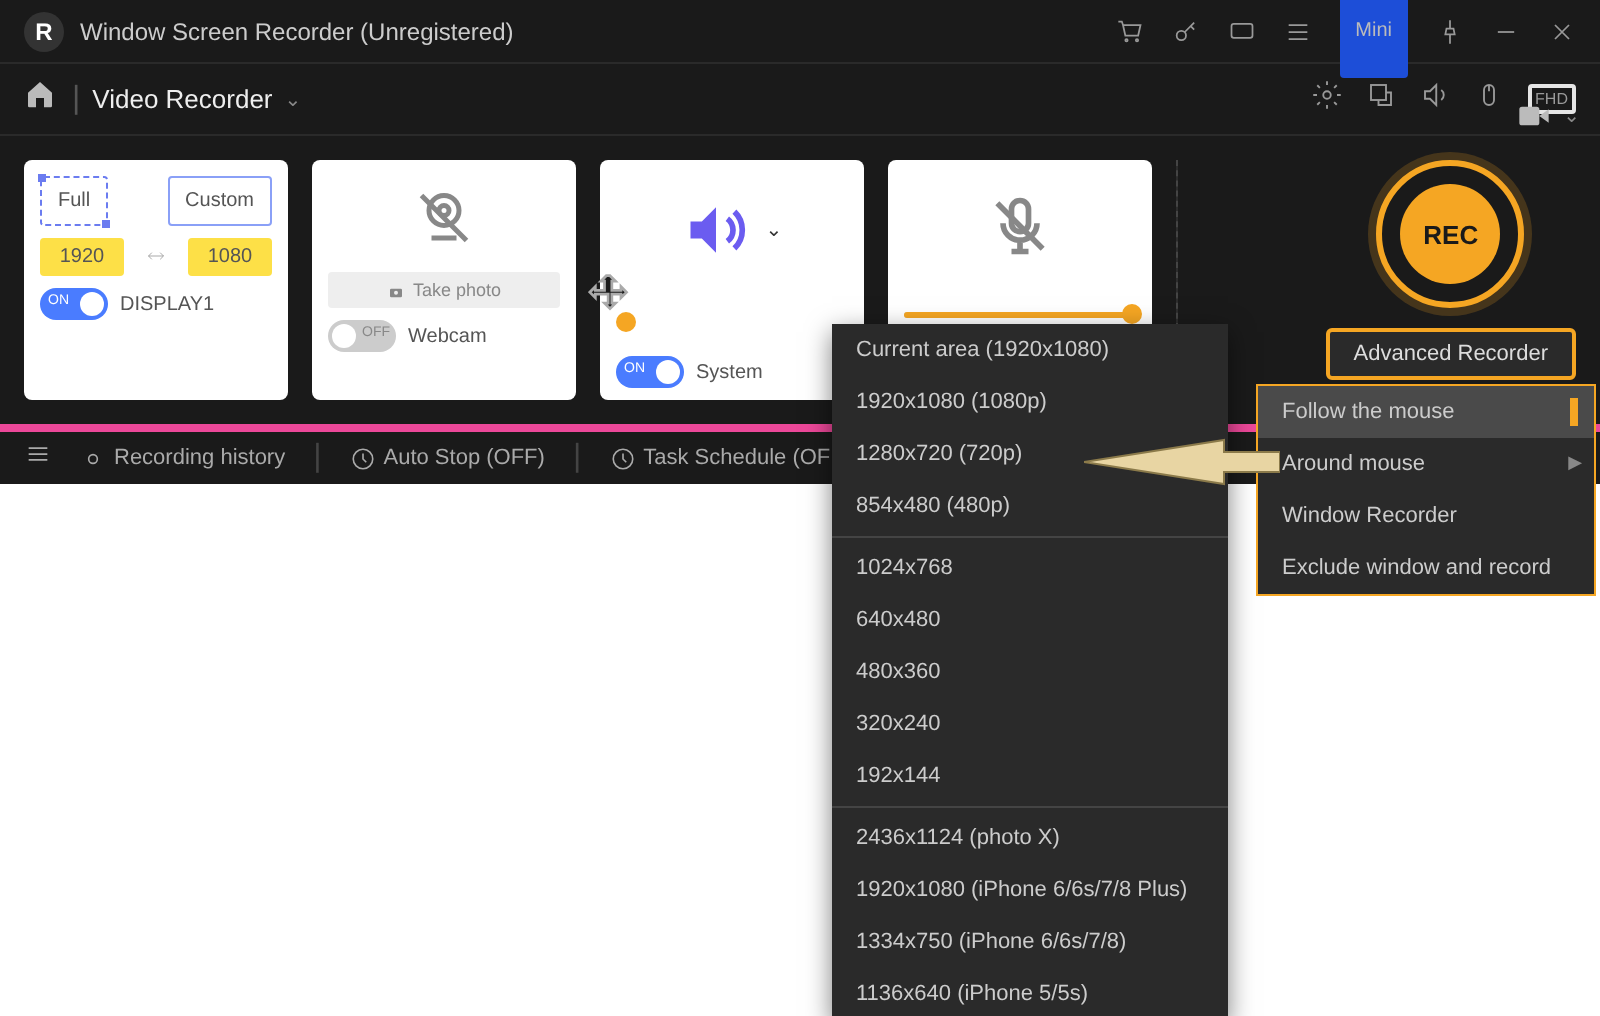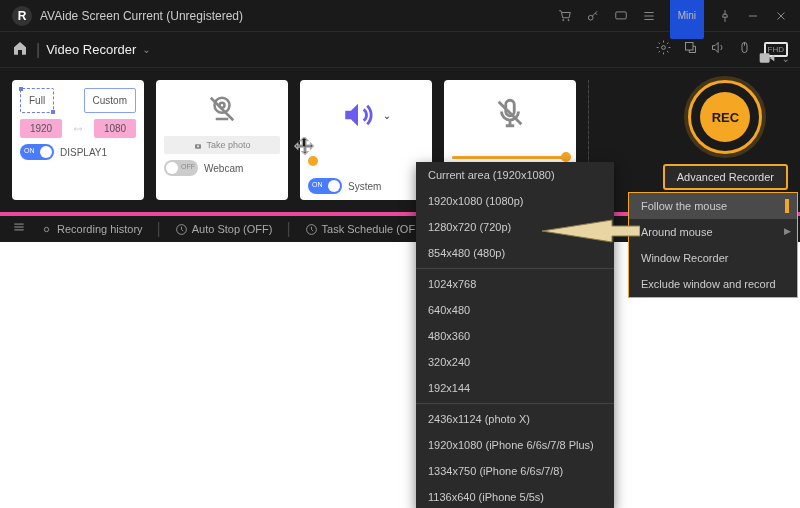--- a/index.html
+++ b/index.html
@@ -22,21 +22,21 @@
 .toolbar-right .tico svg{width:15px;height:15px;stroke:#999;fill:none;stroke-width:1.5}
 .fhd{font-size:8px;color:#999;border:2px solid #e5e5e5;padding:1px 2px;border-radius:2px}
 .main{background:#1a1a1a;padding:12px;display:flex;gap:12px;align-items:flex-start}
 .panel{background:#fff;border-radius:4px;padding:8px;width:132px;height:120px;display:flex;flex-direction:column;gap:6px}
 .row{display:flex;gap:6px;align-items:center;justify-content:space-between}
 .areabtn{border:1px solid #8aa0f7;background:#fff;font-size:10px;padding:6px 8px;color:#555;cursor:pointer;border-radius:2px;position:relative}
 .areabtn.sel{border:1px dashed #6b7cf0}
 .areabtn.sel::before,.areabtn.sel::after{content:"";position:absolute;width:4px;height:4px;background:#6b7cf0}
 .areabtn.sel::before{top:-2px;left:-2px}
 .areabtn.sel::after{bottom:-2px;right:-2px}
-.dim{background:#f9a8d4;font-size:10px;padding:4px 6px;width:42px;text-align:center;border-radius:2px;color:#555}
+.dim{background:#fde047;font-size:10px;padding:4px 6px;width:42px;text-align:center;border-radius:2px;color:#555}
 .swap svg{width:10px;height:10px;stroke:#999;fill:none}
 .toggle{display:flex;align-items:center;gap:6px;font-size:10px;color:#555}
 .tg{width:34px;height:16px;border-radius:8px;position:relative;cursor:pointer}
 .tg.on{background:#4a7cff}
 .tg.off{background:#ccc}
 .tg::after{content:"";position:absolute;width:12px;height:12px;background:#fff;border-radius:50%;top:2px}
 .tg.on::after{right:2px}
 .tg.off::after{left:2px}
 .tg-label{position:absolute;font-size:7px;color:#fff;top:3px}
 .tg.on .tg-label{left:4px}
@@ -74,21 +74,21 @@
 .move-cursor{position:absolute;top:136px;left:294px;z-index:5}
 .move-cursor svg{width:22px;height:22px;stroke:#aaa;fill:#1a1a1a;stroke-width:1.5}
 .divider-v{width:1px;height:110px;background:#2d2d2d;border-left:1px dashed #444}
 </style>
 </head>
 <body>
 
 <div class="app">
   <div class="titlebar">
     <div class="logo-r">R</div>
-    <div class="title">AVAide Screen Current (Unregistered)</div>
+    <div class="title">Window Screen Recorder (Unregistered)</div>
     <div class="tb-icons">
       <span class="tb-icon">
           <svg viewBox="0 0 24 24">
             <path d="M6 6h15l-2 9H8L6 6zM6 6L5 3H2M9 20a1 1 0 100-2 1 1 0 000 2zM18 20a1 1 0 100-2 1 1 0 000 2z"></path>
           </svg>
         </span>
       <span class="tb-icon">
           <svg viewBox="0 0 24 24">
             <circle cx="8" cy="15" r="4"></circle>
             <path d="M11 12l8-8M16 7l3 3"></path>

